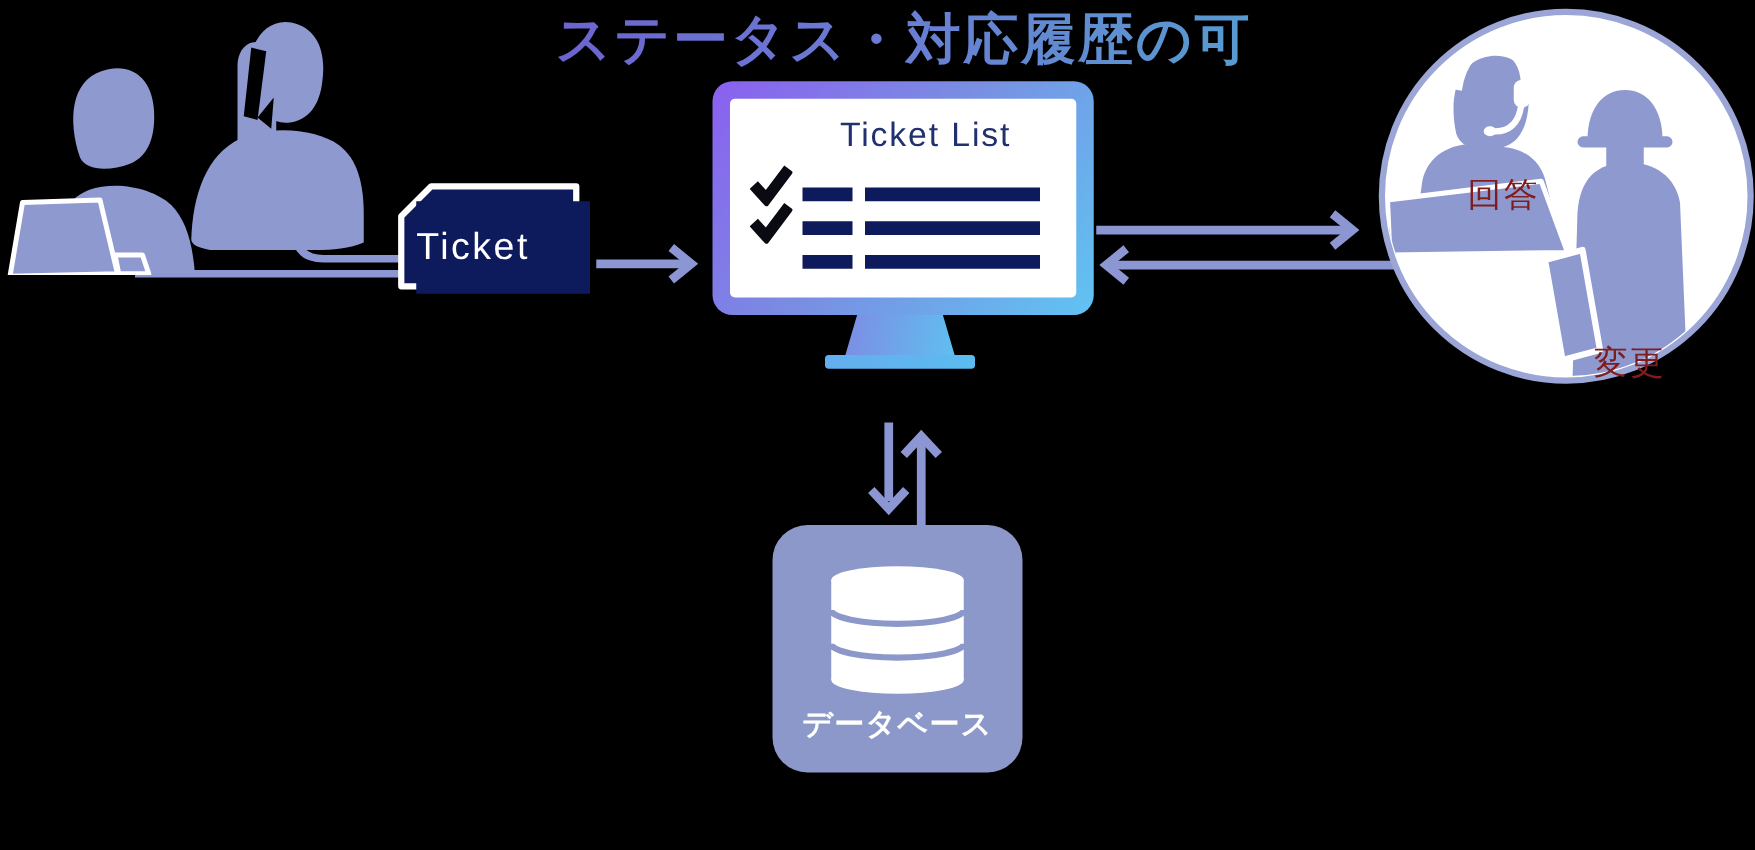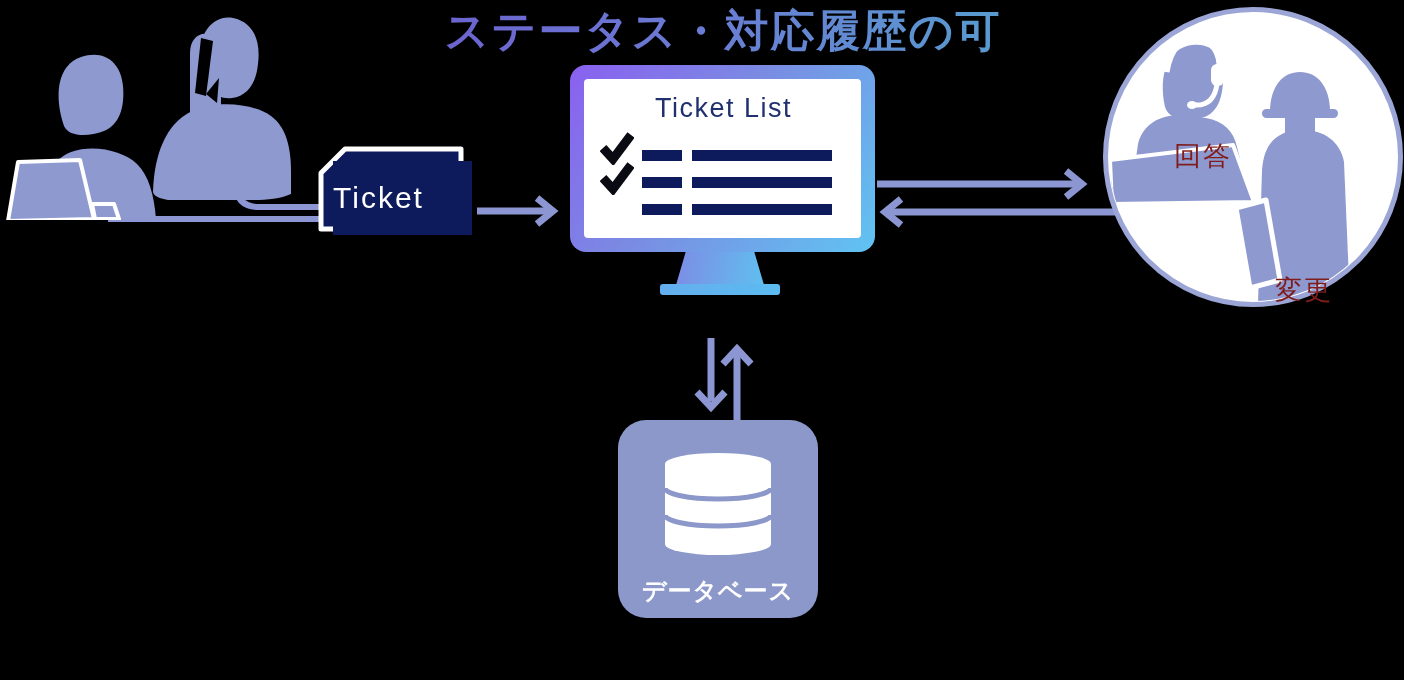--- a/index.html
+++ b/index.html
@@ -28,21 +28,21 @@
   .ticket-front span{color:#ffffff;font-size:30px;letter-spacing:2px;}
 
   
   .monitor{
     position:absolute;left:570px;top:65px;width:305px;height:187px;box-sizing:border-box;
     border-radius:16px;padding:14px;
     background:linear-gradient(128deg,#8a60f0 0%,#7a8ce2 45%,#60c4f2 100%);
   }
   .screen{position:relative;width:277px;height:159px;background:#ffffff;border-radius:4px;}
   .screen-title{
-    position:absolute;left:1px;top:14px;width:100%;text-align:center;
+    position:absolute;left:18px;top:14px;width:100%;text-align:center;
     color:#21306e;font-size:27px;letter-spacing:1.5px;
   }
   .check{position:absolute;width:34px;height:34px;}
   .check1{left:16px;top:52px;}
   .check2{left:16px;top:82px;}
   .list-row .bar{position:absolute;height:11px;background:#0d1a5c;}
   .list-row .short{left:58px;width:40px;}
   .list-row .long{left:108px;width:140px;}
   .row1 .bar{top:71px;} .row2 .bar{top:98px;} .row3 .bar{top:125px;}
 
@@ -66,21 +66,21 @@
   .answer{left:66px;top:126px;}
   .change{left:167px;top:215px;margin-top:45px;}
 
   
   .db-box{
     position:absolute;left:618px;top:420px;width:200px;height:198px;border-radius:28px;
     background:#8c98c9;
   }
   .db-label{
     position:absolute;left:0;top:143px;width:100%;text-align:center;
-    color:#ffffff;font-size:24px;font-weight:bold;letter-spacing:1px;margin-top:12px;
+    color:#ffffff;font-size:24px;font-weight:bold;letter-spacing:1px;
   }
 </style>
 </head>
 <body>
 
 <div class="canvas">
 
   <div class="title gradient-text">ステータス・対応履歴の可視化</div>
 
   <svg class="connectors" width="1404" height="680" viewBox="0 0 1404 680">

